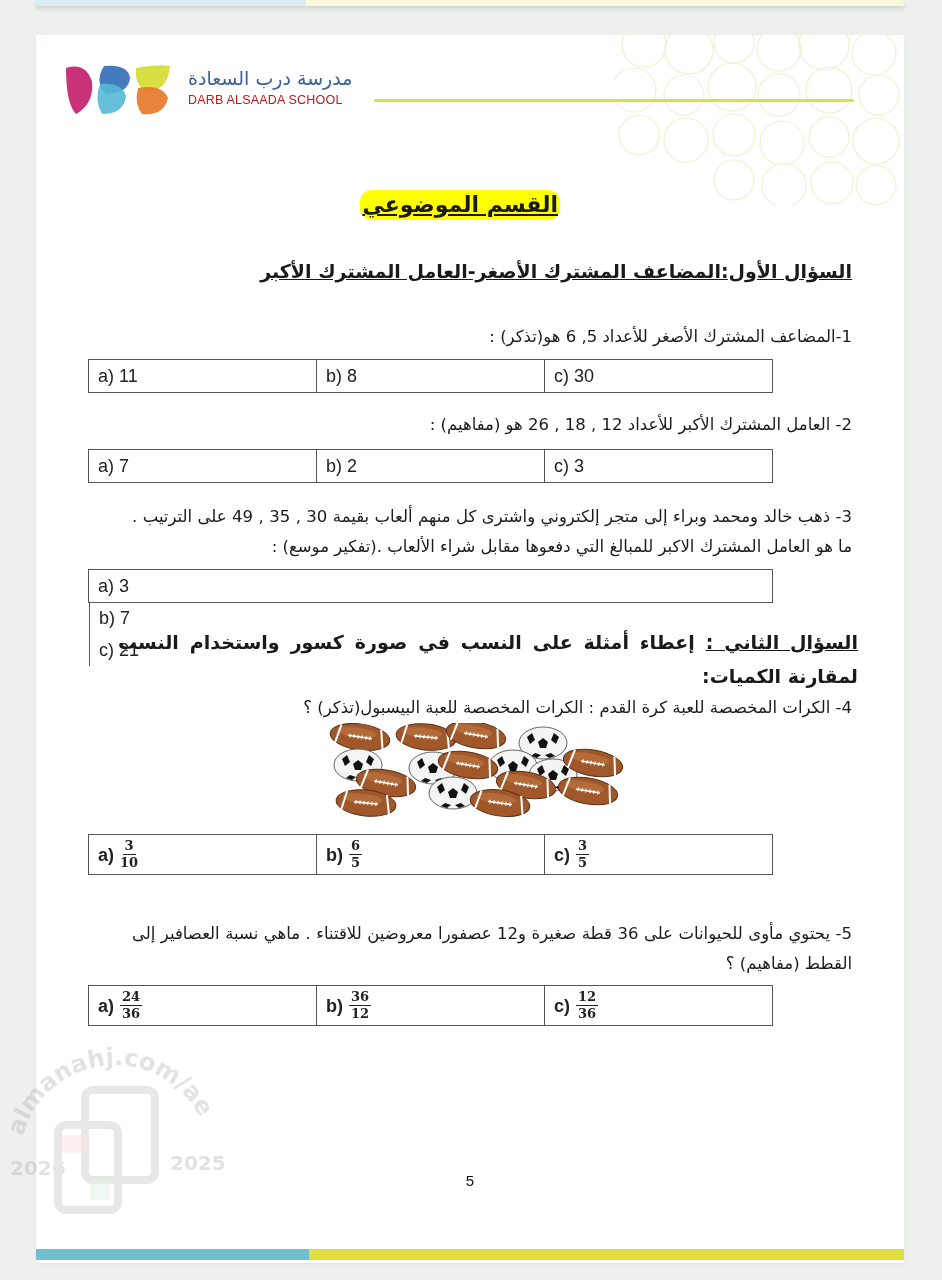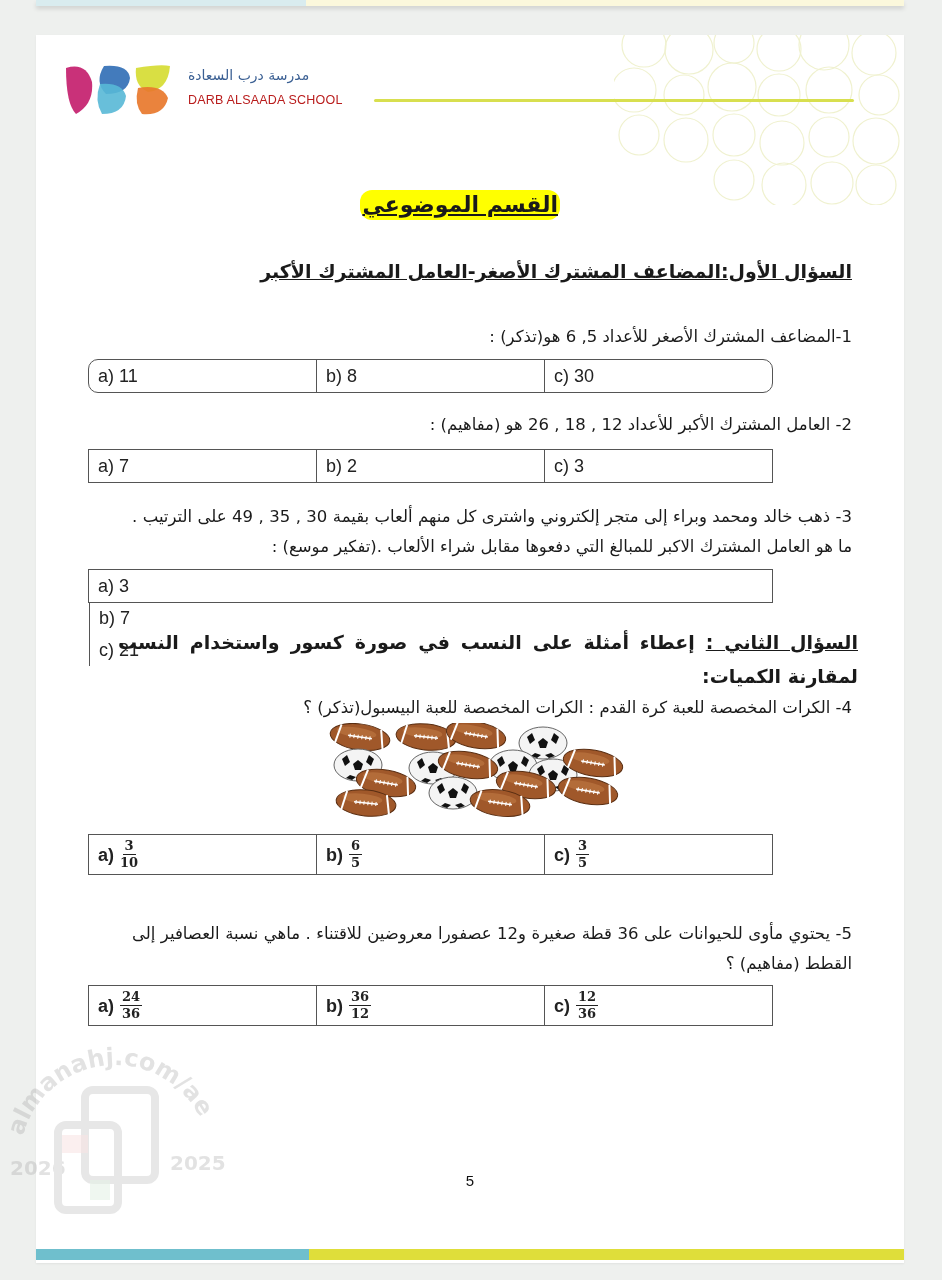--- a/index.html
+++ b/index.html
@@ -24,21 +24,21 @@
       overflow: hidden;
     }
     .pattern {
       position: absolute; right: 0; top: 0; width: 290px; height: 170px;
       opacity: 0.55;
     }
     
     .logo { position: absolute; left: 28px; top: 29px; width: 110px; height: 52px; }
     .school-ar {
       position: absolute; left: 152px; top: 32px;
-      font-size: 14px; color: #3a5f93; direction: rtl;
+      font-size: 19px; color: #3a5f93; direction: rtl;
       font-family: "DejaVu Sans", sans-serif;
     }
     .school-en {
       position: absolute; left: 152px; top: 58px;
       font-size: 12.5px; color: #b91c1c; letter-spacing: 0.2px;
       font-family: "Liberation Sans", sans-serif;
     }
     .header-line {
       position: absolute; left: 338px; top: 64px; width: 480px; height: 3px;
       background: #d8df4f; border-radius: 2px;
@@ -140,21 +140,21 @@
   </svg>
   <div class="school-ar">مدرسة درب السعادة</div>
   <div class="school-en">DARB ALSAADA SCHOOL</div>
   <div class="header-line"></div>
 
   <div class="section-title">القسم الموضوعي</div>
 
   <div class="q-heading">السؤال الأول:المضاعف المشترك الأصغر-العامل المشترك الأكبر</div>
 
   <div class="q-text" style="top:287px;">1-المضاعف المشترك الأصغر للأعداد 5, 6  هو(تذكر) :</div>
-  <div class="options" style="top:324px;border-radius:10px;">
+  <div class="options" style="top:324px;">
     <div class="opt">a) 11</div>
     <div class="opt">b) 8</div>
     <div class="opt">c) 30</div>
   </div>
 
   <div class="q-text" style="top:375px;">2-  العامل المشترك الأكبر للأعداد 12 , 18 , 26 هو (مفاهيم)  :</div>
   <div class="options" style="top:414px;">
     <div class="opt">a) 7</div>
     <div class="opt">b) 2</div>
     <div class="opt">c) 3</div>

